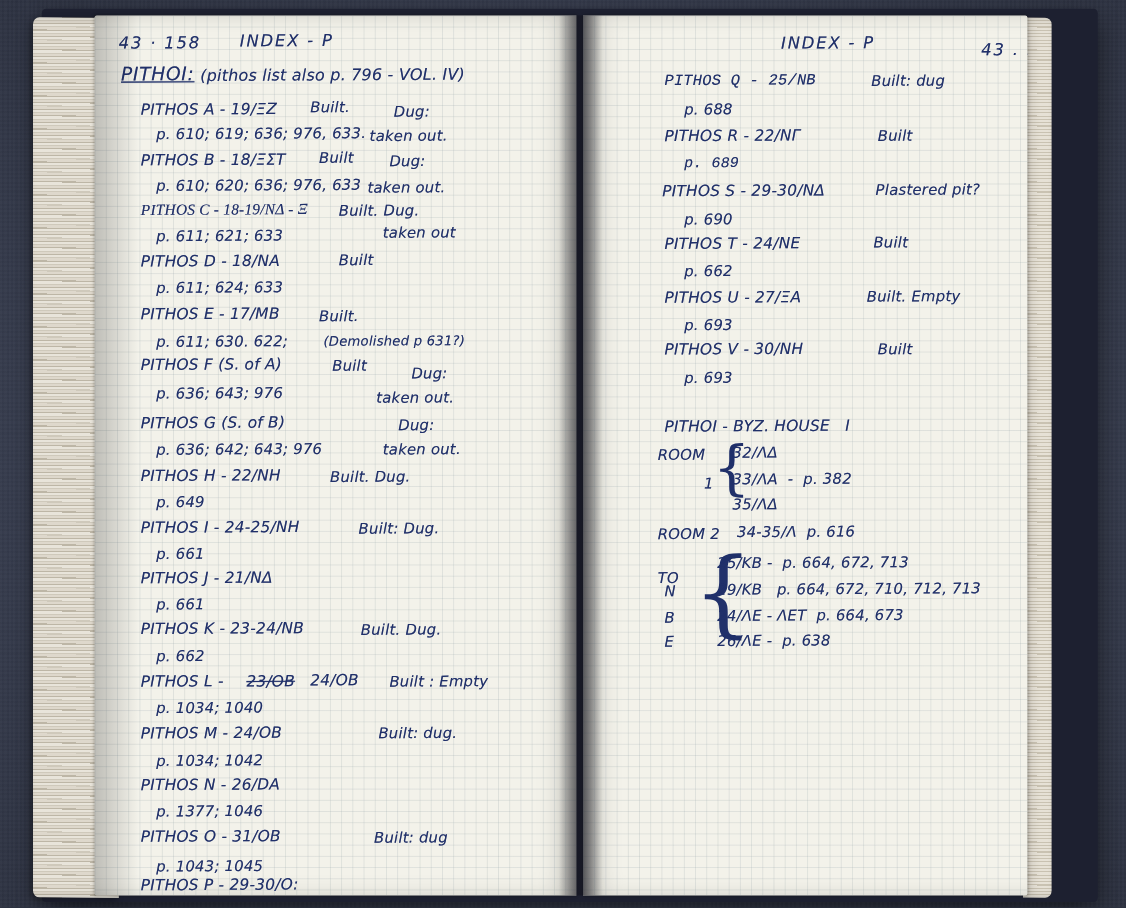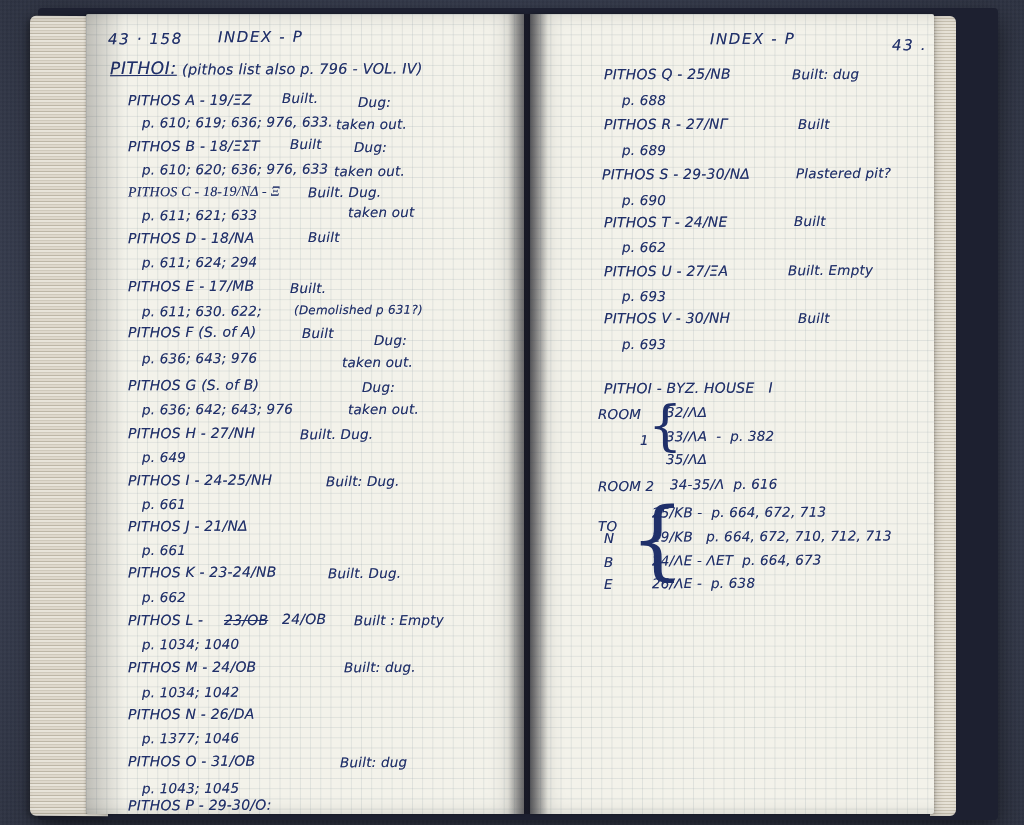--- a/index.html
+++ b/index.html
@@ -132,39 +132,39 @@
     <span class="ink sub tilt0" style="left:56px;top:147px;">p. 610; 620; 636; 976, 633</span>
     <span class="ink sub tilt0" style="left:248px;top:149px;">taken out.</span>
 
     <span class="ink entry tilt0" style="left:42px;top:170px;font-family:Liberation Serif, serif;">PITHOS C - 18-19/NΔ - Ξ</span>
     <span class="ink note tilt0" style="left:222px;top:170px;">Built. Dug.</span>
     <span class="ink sub tilt0" style="left:56px;top:193px;">p. 611; 621; 633</span>
     <span class="ink sub tilt0" style="left:262px;top:190px;">taken out</span>
 
     <span class="ink entry tilt0" style="left:42px;top:216px;">PITHOS D - 18/NA</span>
     <span class="ink note tilt0" style="left:222px;top:215px;">Built</span>
-    <span class="ink sub tilt0" style="left:56px;top:240px;">p. 611; 624; 294</span>
+    <span class="ink sub tilt0" style="left:56px;top:240px;">p. 611; 624; 633</span>
 
     <span class="ink entry tilt0" style="left:42px;top:264px;">PITHOS E - 17/MB</span>
     <span class="ink note tilt0" style="left:204px;top:266px;">Built.</span>
     <span class="ink sub tilt0" style="left:56px;top:289px;">p. 611; 630. 622;</span>
     <span class="ink sub tilt0" style="left:208px;top:289px;font-size:12px;">(Demolished p 631?)</span>
 
     <span class="ink entry tilt0" style="left:42px;top:310px;">PITHOS F (S. of A)</span>
     <span class="ink note tilt0" style="left:216px;top:311px;">Built</span>
     <span class="ink note tilt0" style="left:288px;top:318px;">Dug:</span>
     <span class="ink sub tilt0" style="left:56px;top:336px;">p. 636; 643; 976</span>
     <span class="ink sub tilt0" style="left:256px;top:340px;">taken out.</span>
 
     <span class="ink entry tilt0" style="left:42px;top:363px;">PITHOS G (S. of B)</span>
     <span class="ink note tilt0" style="left:276px;top:365px;">Dug:</span>
     <span class="ink sub tilt0" style="left:56px;top:387px;">p. 636; 642; 643; 976</span>
     <span class="ink sub tilt0" style="left:262px;top:387px;">taken out.</span>
 
-    <span class="ink entry tilt0" style="left:42px;top:411px;">PITHOS H - 27/NH</span>
+    <span class="ink entry tilt0" style="left:42px;top:411px;">PITHOS H - 22/NH</span>
     <span class="ink note tilt0" style="left:214px;top:412px;">Built. Dug.</span>
     <span class="ink sub tilt0" style="left:56px;top:435px;">p. 649</span>
 
     <span class="ink entry tilt0" style="left:42px;top:458px;">PITHOS I - 24-25/NH</span>
     <span class="ink note tilt0" style="left:240px;top:459px;">Built: Dug.</span>
     <span class="ink sub tilt0" style="left:56px;top:482px;">p. 661</span>
 
     <span class="ink entry tilt0" style="left:42px;top:504px;">PITHOS J - 21/NΔ</span>
     <span class="ink sub tilt0" style="left:56px;top:528px;">p. 661</span>
 
@@ -192,27 +192,27 @@
     <span class="ink entry tilt0" style="left:42px;top:783px;">PITHOS P - 29-30/O:</span>
     <span class="ink note tilt0" style="left:184px;top:784px;margin-top:23px;">Built: dug. p. 1043, 1045</span>
   </div>
 
   <div class="page right">
     <div class="grid"></div>
 
     <span class="ink hdr tilt0" style="left:180px;top:16px;">INDEX - P</span>
     <span class="ink hdr tilt0" style="left:362px;top:22px;">43 . 159</span>
 
-    <span class="ink entry tilt0" style="left:74px;top:52px;">PITHOS Q - 25/NB</span>
+    <span class="ink entry tilt0" style="left:74px;top:52px;font-family:Liberation Mono, monospace;">PITHOS Q - 25/NB</span>
     <span class="ink note tilt0" style="left:262px;top:52px;">Built: dug</span>
     <span class="ink sub tilt0" style="left:92px;top:78px;text-align:right;">p. 688</span>
 
-    <span class="ink entry tilt0" style="left:74px;top:102px;">PITHOS R - 27/NΓ</span>
+    <span class="ink entry tilt0" style="left:74px;top:102px;">PITHOS R - 22/NΓ</span>
     <span class="ink note tilt0" style="left:268px;top:102px;">Built</span>
-    <span class="ink sub tilt0" style="left:92px;top:128px;">p. 689</span>
+    <span class="ink sub tilt0" style="left:92px;top:128px;font-family:Liberation Mono, monospace;">p. 689</span>
 
     <span class="ink entry tilt0" style="left:72px;top:152px;">PITHOS S - 29-30/NΔ</span>
     <span class="ink note tilt0" style="left:266px;top:151px;">Plastered pit?</span>
     <span class="ink sub tilt0" style="left:92px;top:178px;">p. 690</span>
 
     <span class="ink entry tilt0" style="left:74px;top:200px;">PITHOS T - 24/NE</span>
     <span class="ink note tilt0" style="left:264px;top:199px;">Built</span>
     <span class="ink sub tilt0" style="left:92px;top:225px;">p. 662</span>
 
     <span class="ink entry tilt0" style="left:74px;top:249px;">PITHOS U - 27/ΞA</span>

